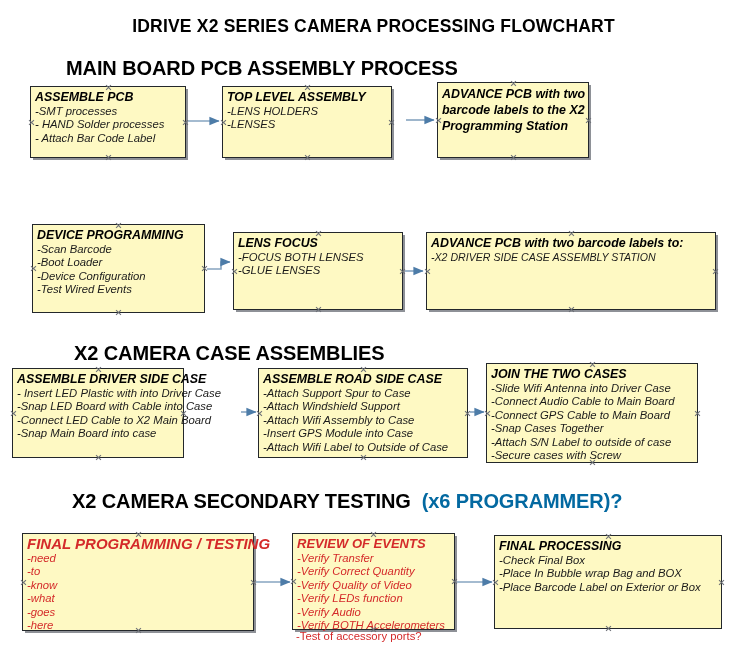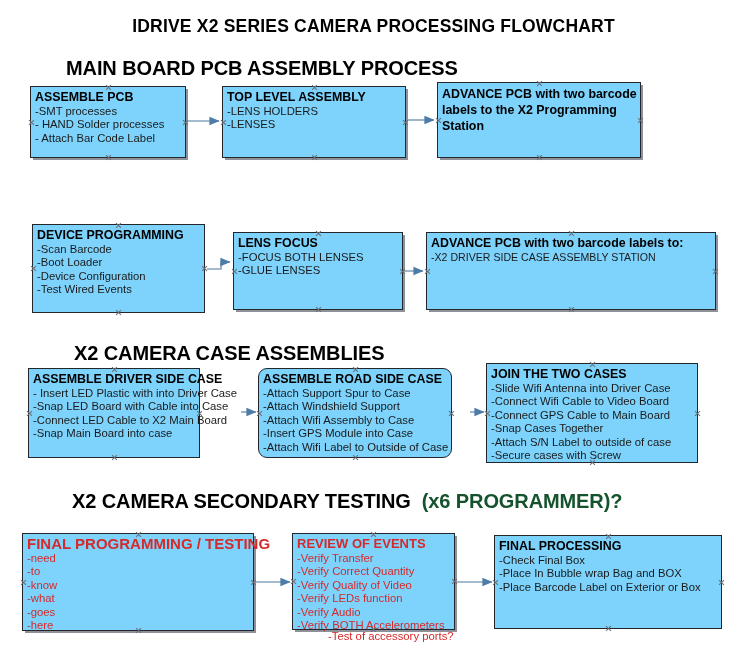--- a/index.html
+++ b/index.html
@@ -36,31 +36,32 @@
   .section-title {
     position: absolute;
     font-size: 20px;
     font-weight: bold;
     color: #000000;
     white-space: nowrap;
     letter-spacing: -.1px;
     margin-left: 40px;
   }
   .section-title .accent {
-    color: #14532d;
+    color: #0369a1;
   }
 
   
   .node {
     position: absolute;
     box-sizing: border-box;
-    background: #7dd3fc;
+    background: #fef9c3;
     border: 1.2px solid #23272b;
     box-shadow: 2.5px 2.5px 0 -0.5px #8e9197;
     overflow: visible;
+    font-style: italic;
   }
   .node.plain { box-shadow: none; }
   .node .pad {
     padding: 3px 3px 0 4px;
   }
   .node-title {
     font-size: 12.4px;
     font-weight: bold;
     color: #000000;
     line-height: 14px;
@@ -79,21 +80,20 @@
   }
   .node.wrap .node-title { white-space: normal; }
 
   
   .overflow-line {
     position: absolute;
     font-size: 11.3px;
     line-height: 13.4px;
     color: #d42a2a;
     white-space: nowrap;
-    margin-left: 32px;
   }
 
   
   .handle {
     position: absolute;
     width: 7px;
     height: 7px;
     margin-left: -3.5px;
     margin-top: -3.5px;
     pointer-events: auto;
@@ -155,33 +155,33 @@
       <div class="node-line">-SMT processes</div>
       <div class="node-line">- HAND Solder processes</div>
       <div class="node-line">- Attach Bar Code Label</div>
     </div>
     <span class="handle" style="left:50%; top:0;"></span>
     <span class="handle" style="left:50%; top:100%;"></span>
     <span class="handle" style="left:0; top:50%;"></span>
     <span class="handle" style="left:100%; top:50%;"></span>
   </div>
 
-  <div class="node" style="left:222px; top:86px; width:184px; height:72px;">
+  <div class="node" style="left:222px; top:86px; width:170px; height:72px;">
     <div class="pad">
       <div class="node-title">TOP LEVEL ASSEMBLY</div>
       <div class="node-line">-LENS HOLDERS</div>
       <div class="node-line">-LENSES</div>
     </div>
     <span class="handle" style="left:50%; top:0;"></span>
     <span class="handle" style="left:50%; top:100%;"></span>
     <span class="handle" style="left:0; top:50%;"></span>
     <span class="handle" style="left:100%; top:50%;"></span>
   </div>
 
-  <div class="node wrap bold-lines" style="left:437px; top:82px; width:204px; height:76px;">
+  <div class="node wrap bold-lines" style="left:437px; top:82px; width:152px; height:76px;">
     <div class="pad">
       <div class="node-title" style="line-height:16px;">ADVANCE PCB with two barcode labels to the  X2 Programming Station</div>
     </div>
     <span class="handle" style="left:50%; top:0;"></span>
     <span class="handle" style="left:50%; top:100%;"></span>
     <span class="handle" style="left:0; top:50%;"></span>
     <span class="handle" style="left:100%; top:50%;"></span>
   </div>
 
 
@@ -219,54 +219,54 @@
     <span class="handle" style="left:50%; top:0;"></span>
     <span class="handle" style="left:50%; top:100%;"></span>
     <span class="handle" style="left:0; top:50%;"></span>
     <span class="handle" style="left:100%; top:50%;"></span>
   </div>
 
   <div class="section-title" style="left:34px; top:342px;">
     <span>X2 CAMERA CASE ASSEMBLIES</span>
   </div>
 
-  <div class="node plain" style="left:28px; top:368px; width:172px; height:90px;">
+  <div class="node plain" style="left:12px; top:368px; width:172px; height:90px;">
     <div class="pad">
       <div class="node-title">ASSEMBLE DRIVER SIDE CASE</div>
       <div class="node-line">- Insert LED Plastic with into Driver Case</div>
       <div class="node-line">-Snap LED Board with Cable into Case</div>
       <div class="node-line">-Connect LED Cable to X2 Main Board</div>
       <div class="node-line">-Snap Main Board into case</div>
     </div>
     <span class="handle" style="left:50%; top:0;"></span>
     <span class="handle" style="left:50%; top:100%;"></span>
     <span class="handle" style="left:0; top:50%;"></span>
     <span class="handle" style="left:100%; top:50%;"></span>
   </div>
 
-  <div class="node plain" style="left:258px; top:368px; width:194px; height:90px;border-radius:9px;">
+  <div class="node plain" style="left:258px; top:368px; width:210px; height:90px;">
     <div class="pad">
       <div class="node-title">ASSEMBLE ROAD SIDE CASE</div>
       <div class="node-line">-Attach Support Spur to Case</div>
       <div class="node-line">-Attach Windshield Support</div>
       <div class="node-line">-Attach Wifi Assembly to Case</div>
       <div class="node-line">-Insert GPS Module into Case</div>
       <div class="node-line">-Attach Wifi Label to Outside of Case</div>
     </div>
     <span class="handle" style="left:50%; top:0;"></span>
     <span class="handle" style="left:50%; top:100%;"></span>
     <span class="handle" style="left:0; top:50%;"></span>
     <span class="handle" style="left:100%; top:50%;"></span>
   </div>
 
   <div class="node plain" style="left:486px; top:363px; width:212px; height:100px;">
     <div class="pad">
       <div class="node-title">JOIN THE TWO CASES</div>
       <div class="node-line">-Slide Wifi Antenna into Driver Case</div>
-      <div class="node-line">-Connect Wifi Cable to Video Board</div>
+      <div class="node-line">-Connect Audio Cable to Main Board</div>
       <div class="node-line">-Connect GPS Cable to Main Board</div>
       <div class="node-line">-Snap Cases Together</div>
       <div class="node-line">-Attach S/N Label to outside of case</div>
       <div class="node-line">-Secure cases with Screw</div>
     </div>
     <span class="handle" style="left:50%; top:0;"></span>
     <span class="handle" style="left:50%; top:100%;"></span>
     <span class="handle" style="left:0; top:50%;"></span>
     <span class="handle" style="left:100%; top:50%;"></span>
   </div>

